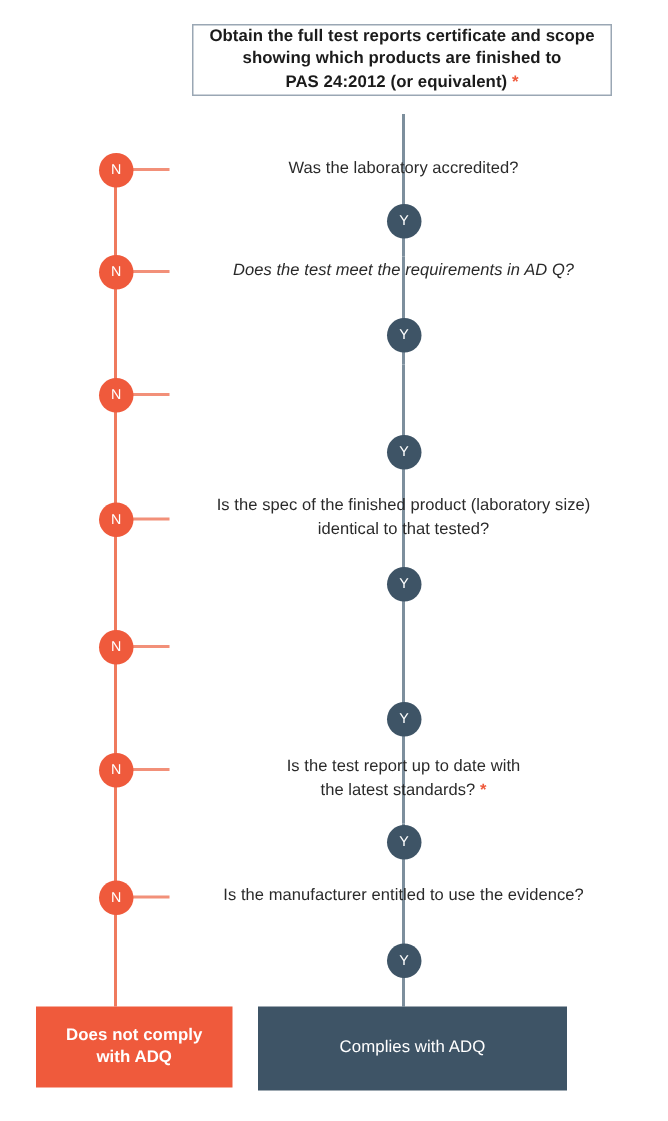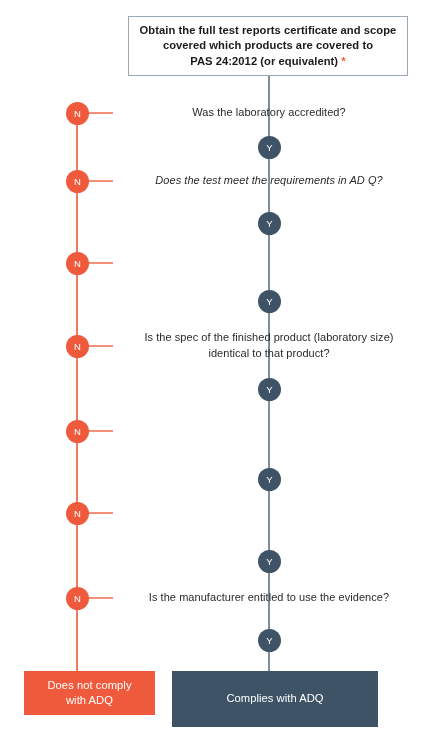--- a/index.html
+++ b/index.html
@@ -19,21 +19,21 @@
     background: #ffffff;
     overflow: hidden;
   }
 
   
   .header-box {
     position: absolute;
     left: 128px;
     top: 16px;
     width: 280px;
-    height: 60px;
+    height: 48px;
     box-sizing: border-box;
     border: 1px solid #9aa7b4;
     background: #ffffff;
     display: flex;
     align-items: center;
     justify-content: center;
     padding: 4px 8px;
   }
   .header-text {
     font-size: 11.2px;
@@ -118,40 +118,41 @@
     line-height: 15.5px;
     color: #ffffff;
     letter-spacing: 0.05px;
     padding: 4px 8px;
     box-sizing: border-box;
   }
   .outcome-fail {
     left: 24px;
     top: 671px;
     width: 131px;
-    height: 44px;
+    height: 54px;
     background: #ef5a3c;
+    font-weight: bold;
   }
   .outcome-pass {
     left: 172px;
     top: 671px;
     width: 206px;
     height: 56px;
     background: #3e5466;
   }
 </style>
 </head>
 <body>
 
 <div id="flowchart">
 
   <div class="header-box">
     <div class="header-text">
       <span>Obtain the full test reports certificate and scope</span><br>
-      <span>covered which products are covered to</span><br>
+      <span>showing which products are finished to</span><br>
       <span>PAS 24:2012 (or equivalent)</span>
       <span class="asterisk">*</span>
     </div>
   </div>
 
   <div class="y-trunk" style="top:76px;height:37px;"></div>
   <div class="y-trunk" style="top:113px;height:58px;"></div>
   <div class="y-trunk" style="top:171px;height:72px;"></div>
   <div class="y-trunk" style="top:243px;height:73px;"></div>
   <div class="y-trunk" style="top:316px;height:75px;"></div>
@@ -218,24 +219,29 @@
     <span>Was the laboratory accredited?</span>
   </div>
 
   <div class="question" style="top:173px;font-style:italic;">
     <span>Does the test meet the requirements in AD Q?</span>
   </div>
 
 
   <div class="question" style="top:330px;">
     <span>Is the spec of the finished product (laboratory size)</span><br>
-    <span>identical to that product?</span>
-  </div>
-
-
+    <span>identical to that tested?</span>
+  </div>
+
+
+  <div class="question" style="top:504px;">
+    <span>Is the test report up to date with</span><br>
+    <span>the latest standards?</span>
+    <span class="asterisk">*</span>
+  </div>
 
   <div class="question" style="top:590px;">
     <span>Is the manufacturer entitled to use the evidence?</span>
   </div>
 
   <div class="outcome-box outcome-fail">
     <div>
       <span>Does not comply</span><br>
       <span>with ADQ</span>
     </div>

